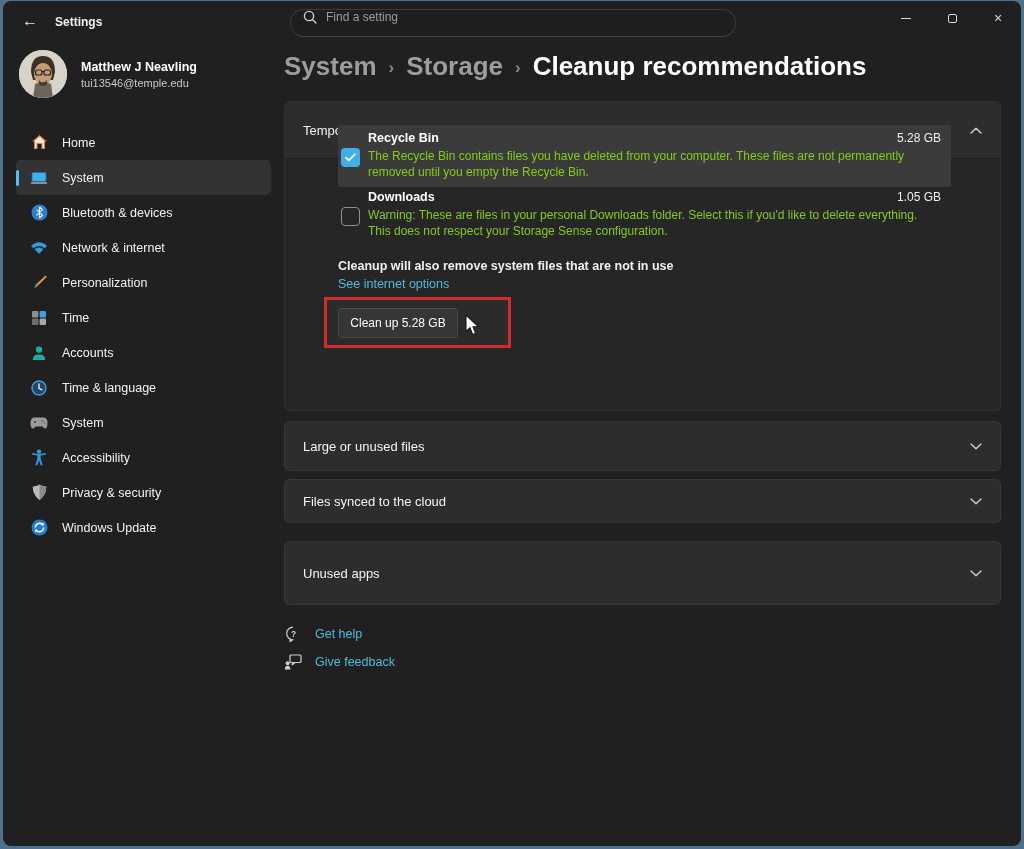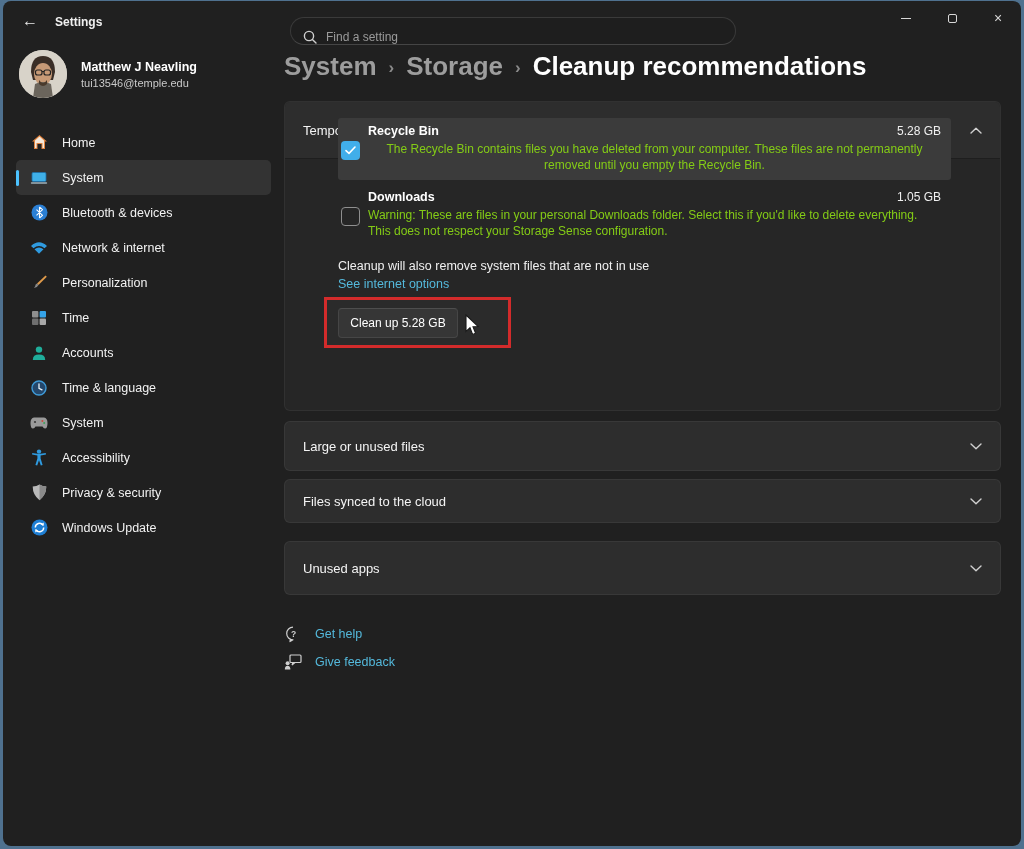--- a/index.html
+++ b/index.html
@@ -13,23 +13,23 @@
   .titlebar { position:absolute; left:0; top:0; width:100%; height:42px; }
   .back-btn { position:absolute; left:8px; top:4px; width:38px; height:32px; border-radius:5px;
     display:flex; align-items:center; justify-content:center; font-size:16px; color:#e8e8e8; cursor:default; }
   .app-title { position:absolute; left:52px; top:14px; font-size:12px; font-weight:700; color:#f0f0f0; }
   .win-controls { position:absolute; right:0; top:0; display:flex; height:34px; }
   .win-btn { width:46px; height:34px; display:flex; align-items:center; justify-content:center; color:#d8d8d8; }
   .glyph-min { width:10px; height:1px; background:#d8d8d8; display:block; }
   .glyph-max { width:9px; height:9px; border:1px solid #d8d8d8; border-radius:2px; display:block; }
   .glyph-close { font-size:14px; line-height:1; }
   
-  .searchbox { position:absolute; left:287px; top:16px; width:446px; height:28px;
+  .searchbox { position:absolute; left:287px; top:8px; width:446px; height:28px;
     background:#1e1e1e; border:1px solid #3a3a3a; border-bottom-color:#454545; border-radius:14px;
-    display:flex; align-items:flex-end; padding:0 12px; gap:9px; }
+    display:flex; align-items:flex-start; padding:0 12px; gap:9px; }
   .searchbox svg { flex:0 0 auto; }
   .searchbox input { background:transparent; border:none; outline:none; color:#e8e8e8;
     font-size:12px; width:100%; font-family:inherit; }
   .searchbox input::placeholder { color:#9b9b9b; }
   
   .user-card { position:absolute; left:13px; top:46px; width:255px; height:54px; display:flex; align-items:center; gap:14px; padding-left:3px; }
   .avatar { width:48px; height:48px; border-radius:50%; background:#d6d2ca; overflow:hidden; flex:0 0 auto; }
   .user-name { font-size:12.5px; font-weight:700; color:#fff; margin-bottom:3px; }
   .user-email { font-size:11px; color:#c9c9c9; }
   
@@ -58,21 +58,21 @@
     display:flex; align-items:center; justify-content:space-between; padding:0 18px; }
   .file-row { position:absolute; left:53px; width:613px; padding:6px 10px 6px 30px; border-radius:3px; }
   .file-row.highlight { background:#3b3b3b; }
   .cbx { position:absolute; left:3px; top:23px; width:19px; height:19px; border-radius:4px; }
   .cbx.checked { background:#41aeea; display:flex; align-items:center; justify-content:center; }
   .cbx.unchecked { background:transparent; border:1px solid #8f8f8f; }
   .row-top { display:flex; justify-content:space-between; align-items:baseline; }
   .row-name { font-size:12.5px; font-weight:700; color:#fff; }
   .row-size { font-size:12px; color:#f0f0f0; }
   .row-desc { font-size:12px; color:#84cc16; line-height:1.35; margin-top:3px; }
-  .note-text { position:absolute; left:53px; top:157px; font-size:12.5px; color:#f0f0f0; }
+  .note-text { position:absolute; left:53px; top:157px; font-size:12.5px; color:#f0f0f0;font-weight:bold; }
   .adv-link { position:absolute; left:53px; top:175px; font-size:12.5px; color:#54b9dc; }
   .annotation-box { position:absolute; left:39px; top:195px; width:187px; height:51px;
     border:3px solid #d32b2b; background:rgba(255,255,255,0.025); }
   .cleanup-btn { position:absolute; left:53px; top:206px; width:120px; height:30px;
     background:#363636; border:1px solid #464646; border-top-color:#4e4e4e; border-radius:4px;
     color:#fff; font-size:12px; font-family:inherit; display:flex; align-items:center; justify-content:center; }
   .cursor { position:absolute; left:180px; top:212px; }
   
   .footer-link { position:absolute; left:281px; display:flex; align-items:center; gap:13px; }
   .footer-label { font-size:12.5px; color:#54b9dc; }
@@ -270,21 +270,21 @@
   <div class="expander">
     <div class="expander-head">
       <span class="card-title">Temporary files</span>
       <span class="chev">
         <svg width="12" height="7" viewBox="0 0 12 7">
             <path d="M1 6 L6 1.3 L11 6" fill="none" stroke="#d0d0d0" stroke-width="1.4" stroke-linecap="round" stroke-linejoin="round"></path>
           </svg>
       </span>
     </div>
 
-    <div class="file-row highlight" style="top:16px; min-height:62px;text-align:center;">
+    <div class="file-row highlight" style="top:23px; min-height:62px;">
       <span class="cbx checked">
         <svg width="11" height="9" viewBox="0 0 11 9">
             <path d="M1 4.6 L4 7.4 L10 1" fill="none" stroke="#fff" stroke-width="1.6" stroke-linecap="round" stroke-linejoin="round"></path>
           </svg>
       </span>
       <div class="row-top">
         <span class="row-name">Recycle Bin</span>
         <span class="row-size">5.28 GB</span>
       </div>
       <div class="row-desc">The Recycle Bin contains files you have deleted from your computer. These files are not permanently removed until you empty the Recycle Bin.</div>
@@ -327,21 +327,21 @@
     <div class="card-header">
       <span class="card-title">Files synced to the cloud</span>
       <span class="chev">
         <svg width="12" height="7" viewBox="0 0 12 7">
             <path d="M1 1 L6 5.7 L11 1" fill="none" stroke="#d0d0d0" stroke-width="1.4" stroke-linecap="round" stroke-linejoin="round"></path>
           </svg>
       </span>
     </div>
   </div>
 
-  <div class="card" style="top:540px; height:54px;">
+  <div class="card" style="top:540px; height:64px;">
     <div class="card-header">
       <span class="card-title">Unused apps</span>
       <span class="chev">
         <svg width="12" height="7" viewBox="0 0 12 7">
             <path d="M1 1 L6 5.7 L11 1" fill="none" stroke="#d0d0d0" stroke-width="1.4" stroke-linecap="round" stroke-linejoin="round"></path>
           </svg>
       </span>
     </div>
   </div>
 

